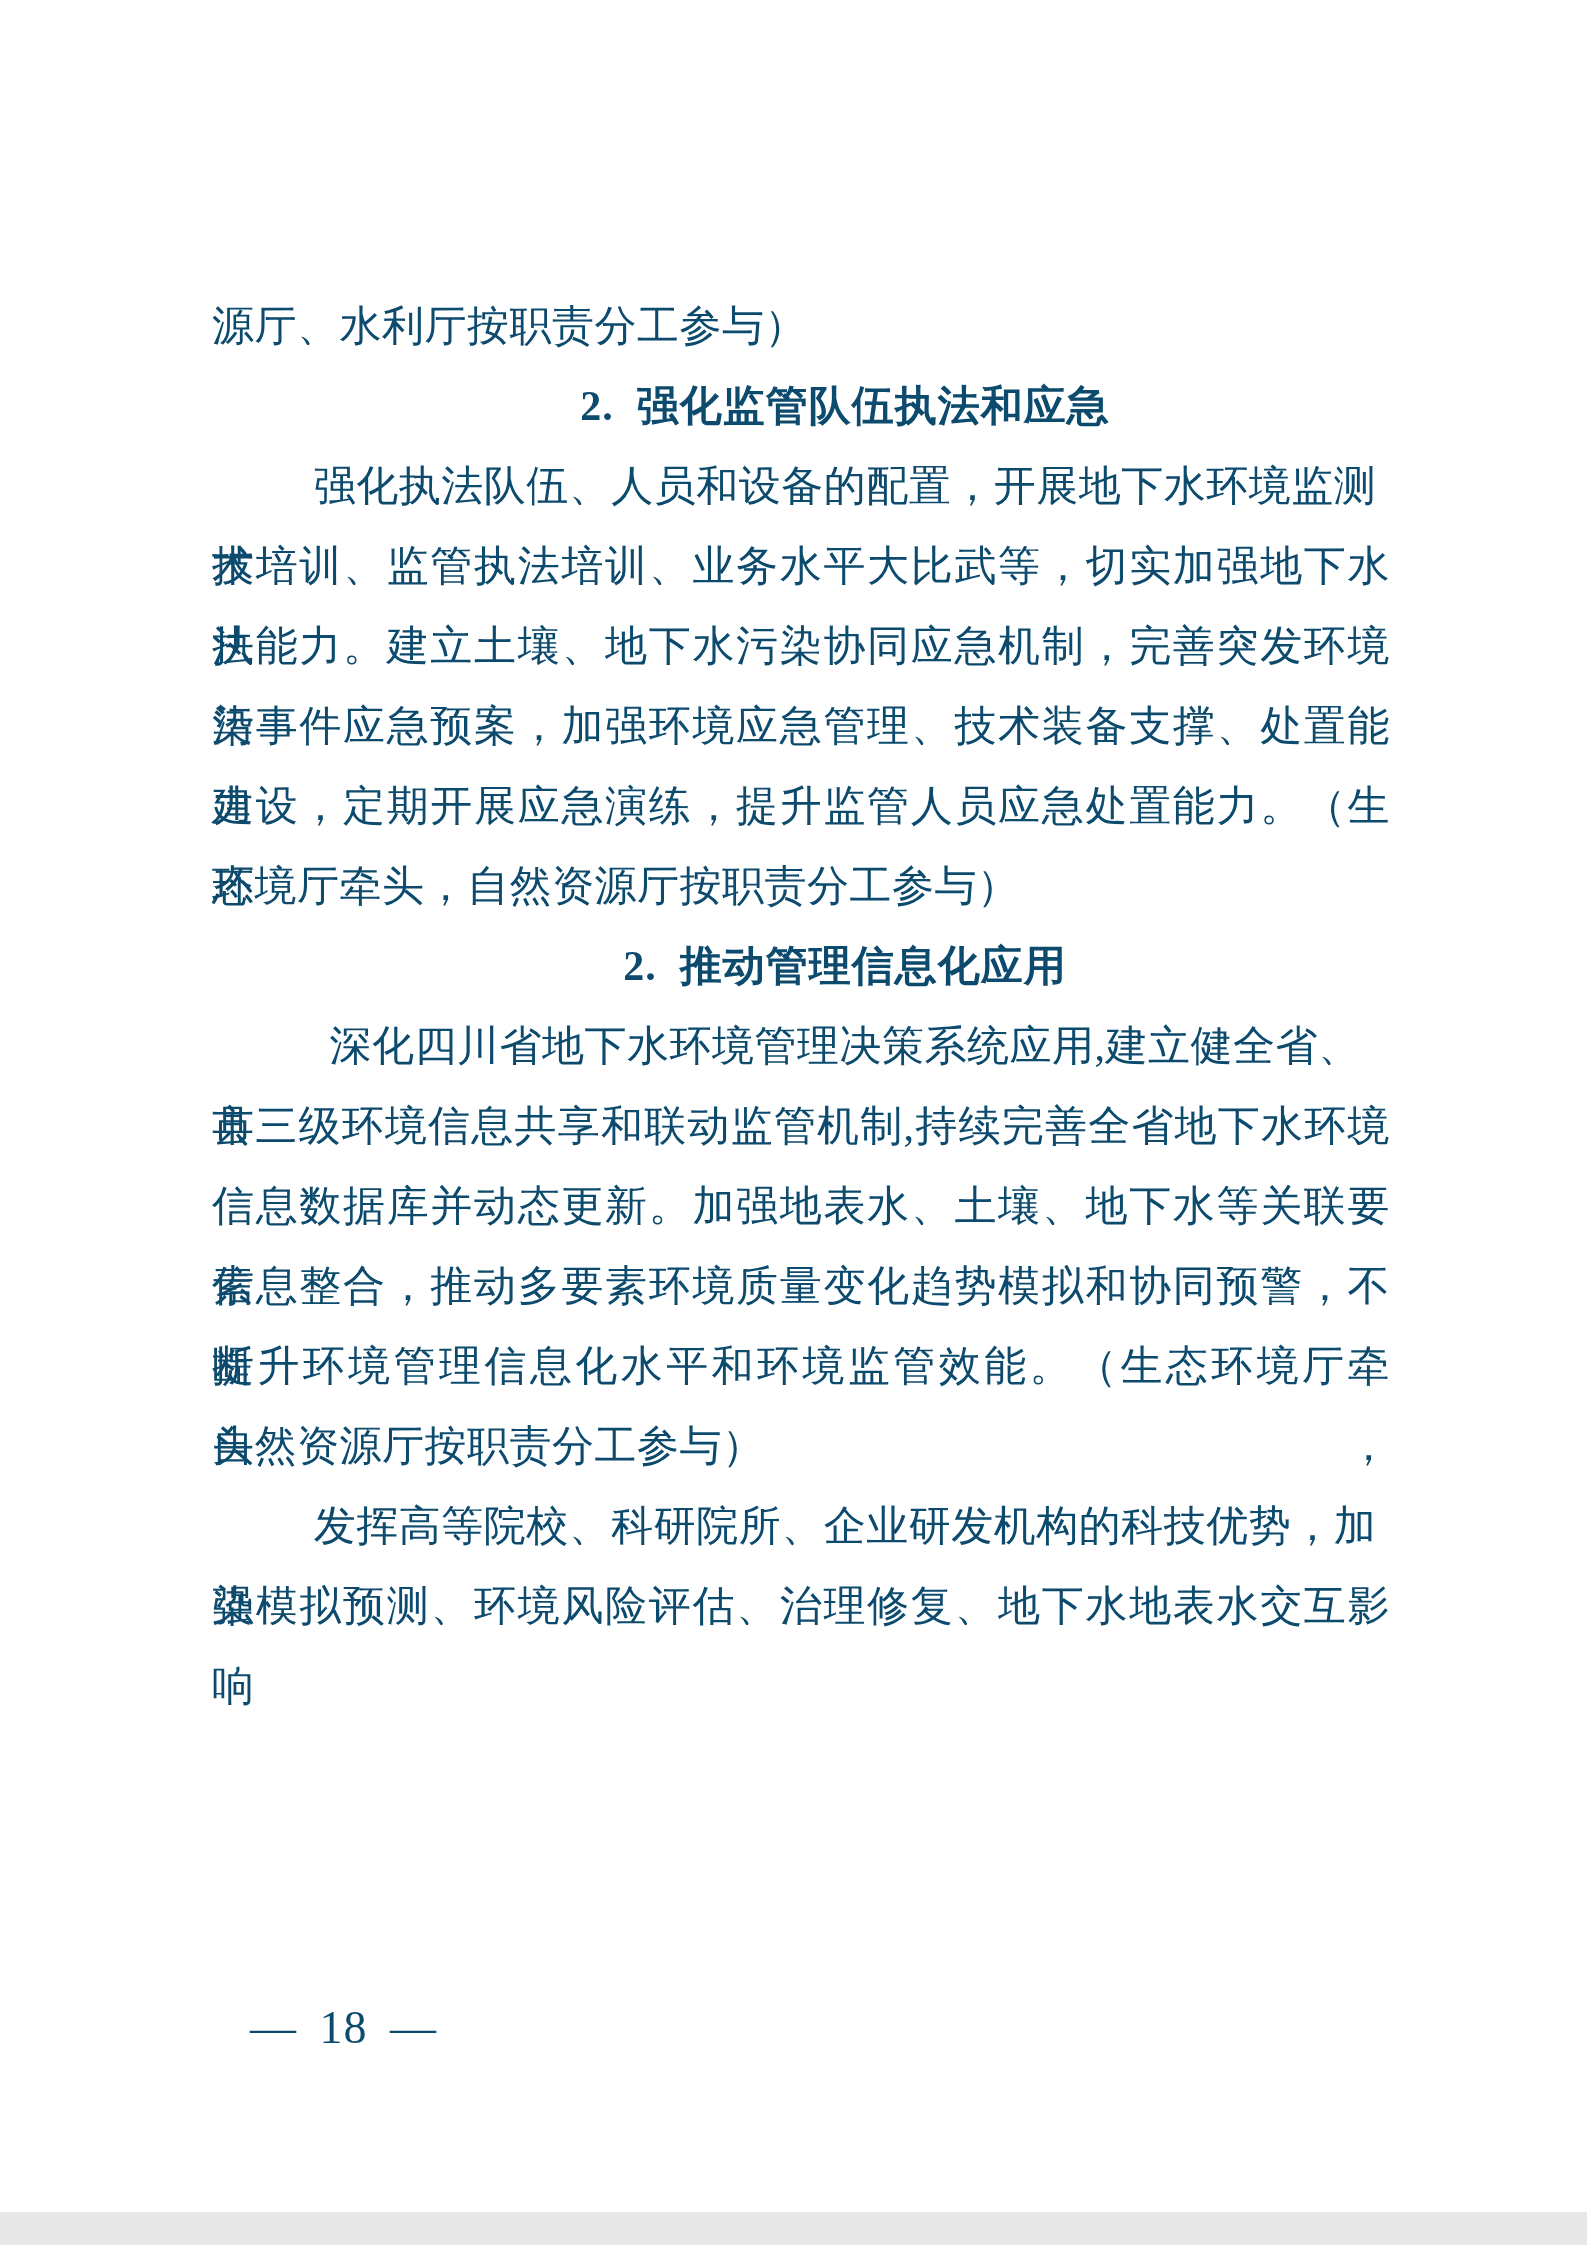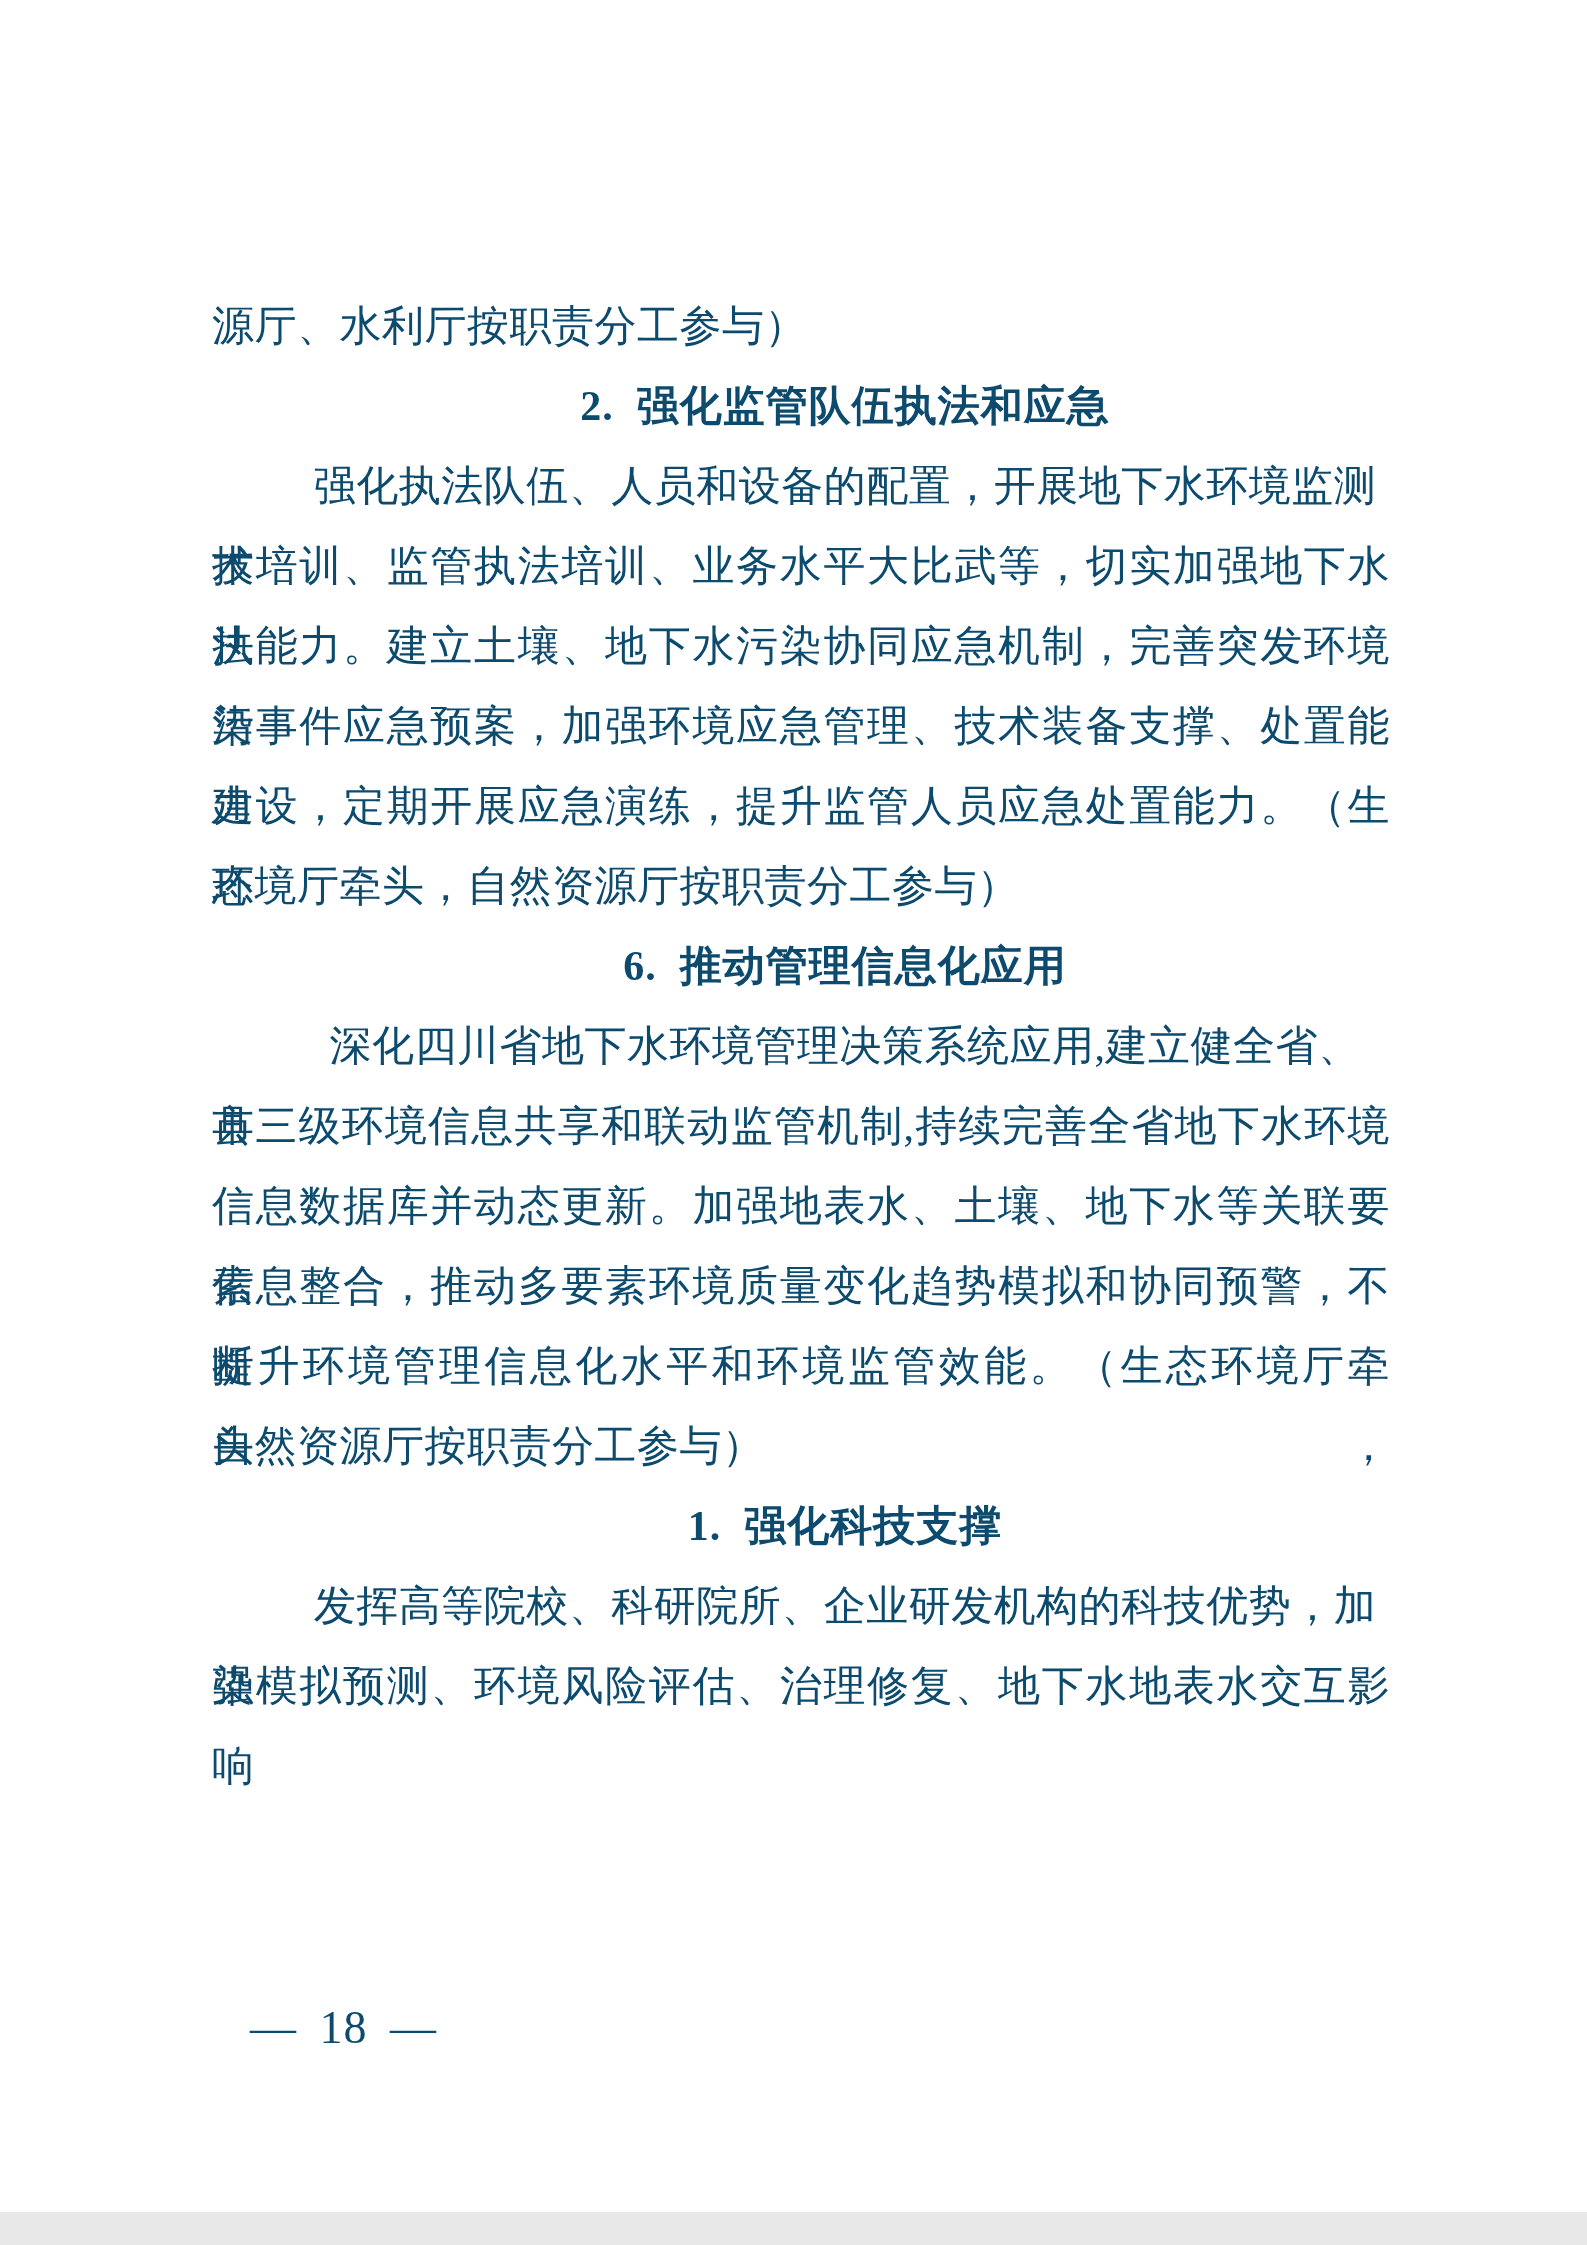--- a/index.html
+++ b/index.html
@@ -63,25 +63,24 @@
 <div class="page">
   <div class="text-block">
     <div class="line">源厅、水利厅按职责分工参与）</div>
     <div class="line heading indent">2.  强化监管队伍执法和应急</div>
     <div class="line indent justify">强化执法队伍、人员和设备的配置，开展地下水环境监测技</div>
     <div class="line justify">术培训、监管执法培训、业务水平大比武等，切实加强地下水执</div>
     <div class="line justify">法能力。建立土壤、地下水污染协同应急机制，完善突发环境污</div>
     <div class="line justify">染事件应急预案，加强环境应急管理、技术装备支撑、处置能力</div>
     <div class="line justify">建设，定期开展应急演练，提升监管人员应急处置能力。（生态</div>
     <div class="line">环境厅牵头，自然资源厅按职责分工参与）</div>
-    <div class="line heading indent">6.  推动管理信息化应用</div>
+    <div class="line heading indent">2.  推动管理信息化应用</div>
     <div class="line indent justify">深化四川省地下水环境管理决策系统应用,建立健全省、市、</div>
     <div class="line justify">县三级环境信息共享和联动监管机制,持续完善全省地下水环境</div>
     <div class="line justify">信息数据库并动态更新。加强地表水、土壤、地下水等关联要素</div>
     <div class="line justify">信息整合，推动多要素环境质量变化趋势模拟和协同预警，不断</div>
     <div class="line justify">提升环境管理信息化水平和环境监管效能。（生态环境厅牵头，</div>
     <div class="line">自然资源厅按职责分工参与）</div>
-    <div class="line heading indent">1.  强化科技支撑</div>
     <div class="line indent justify">发挥高等院校、科研院所、企业研发机构的科技优势，加强</div>
     <div class="line justify">染模拟预测、环境风险评估、治理修复、地下水地表水交互影响</div>
   </div>
   <div class="footer">— 18 —</div>
 </div>
 
 </body></html>

